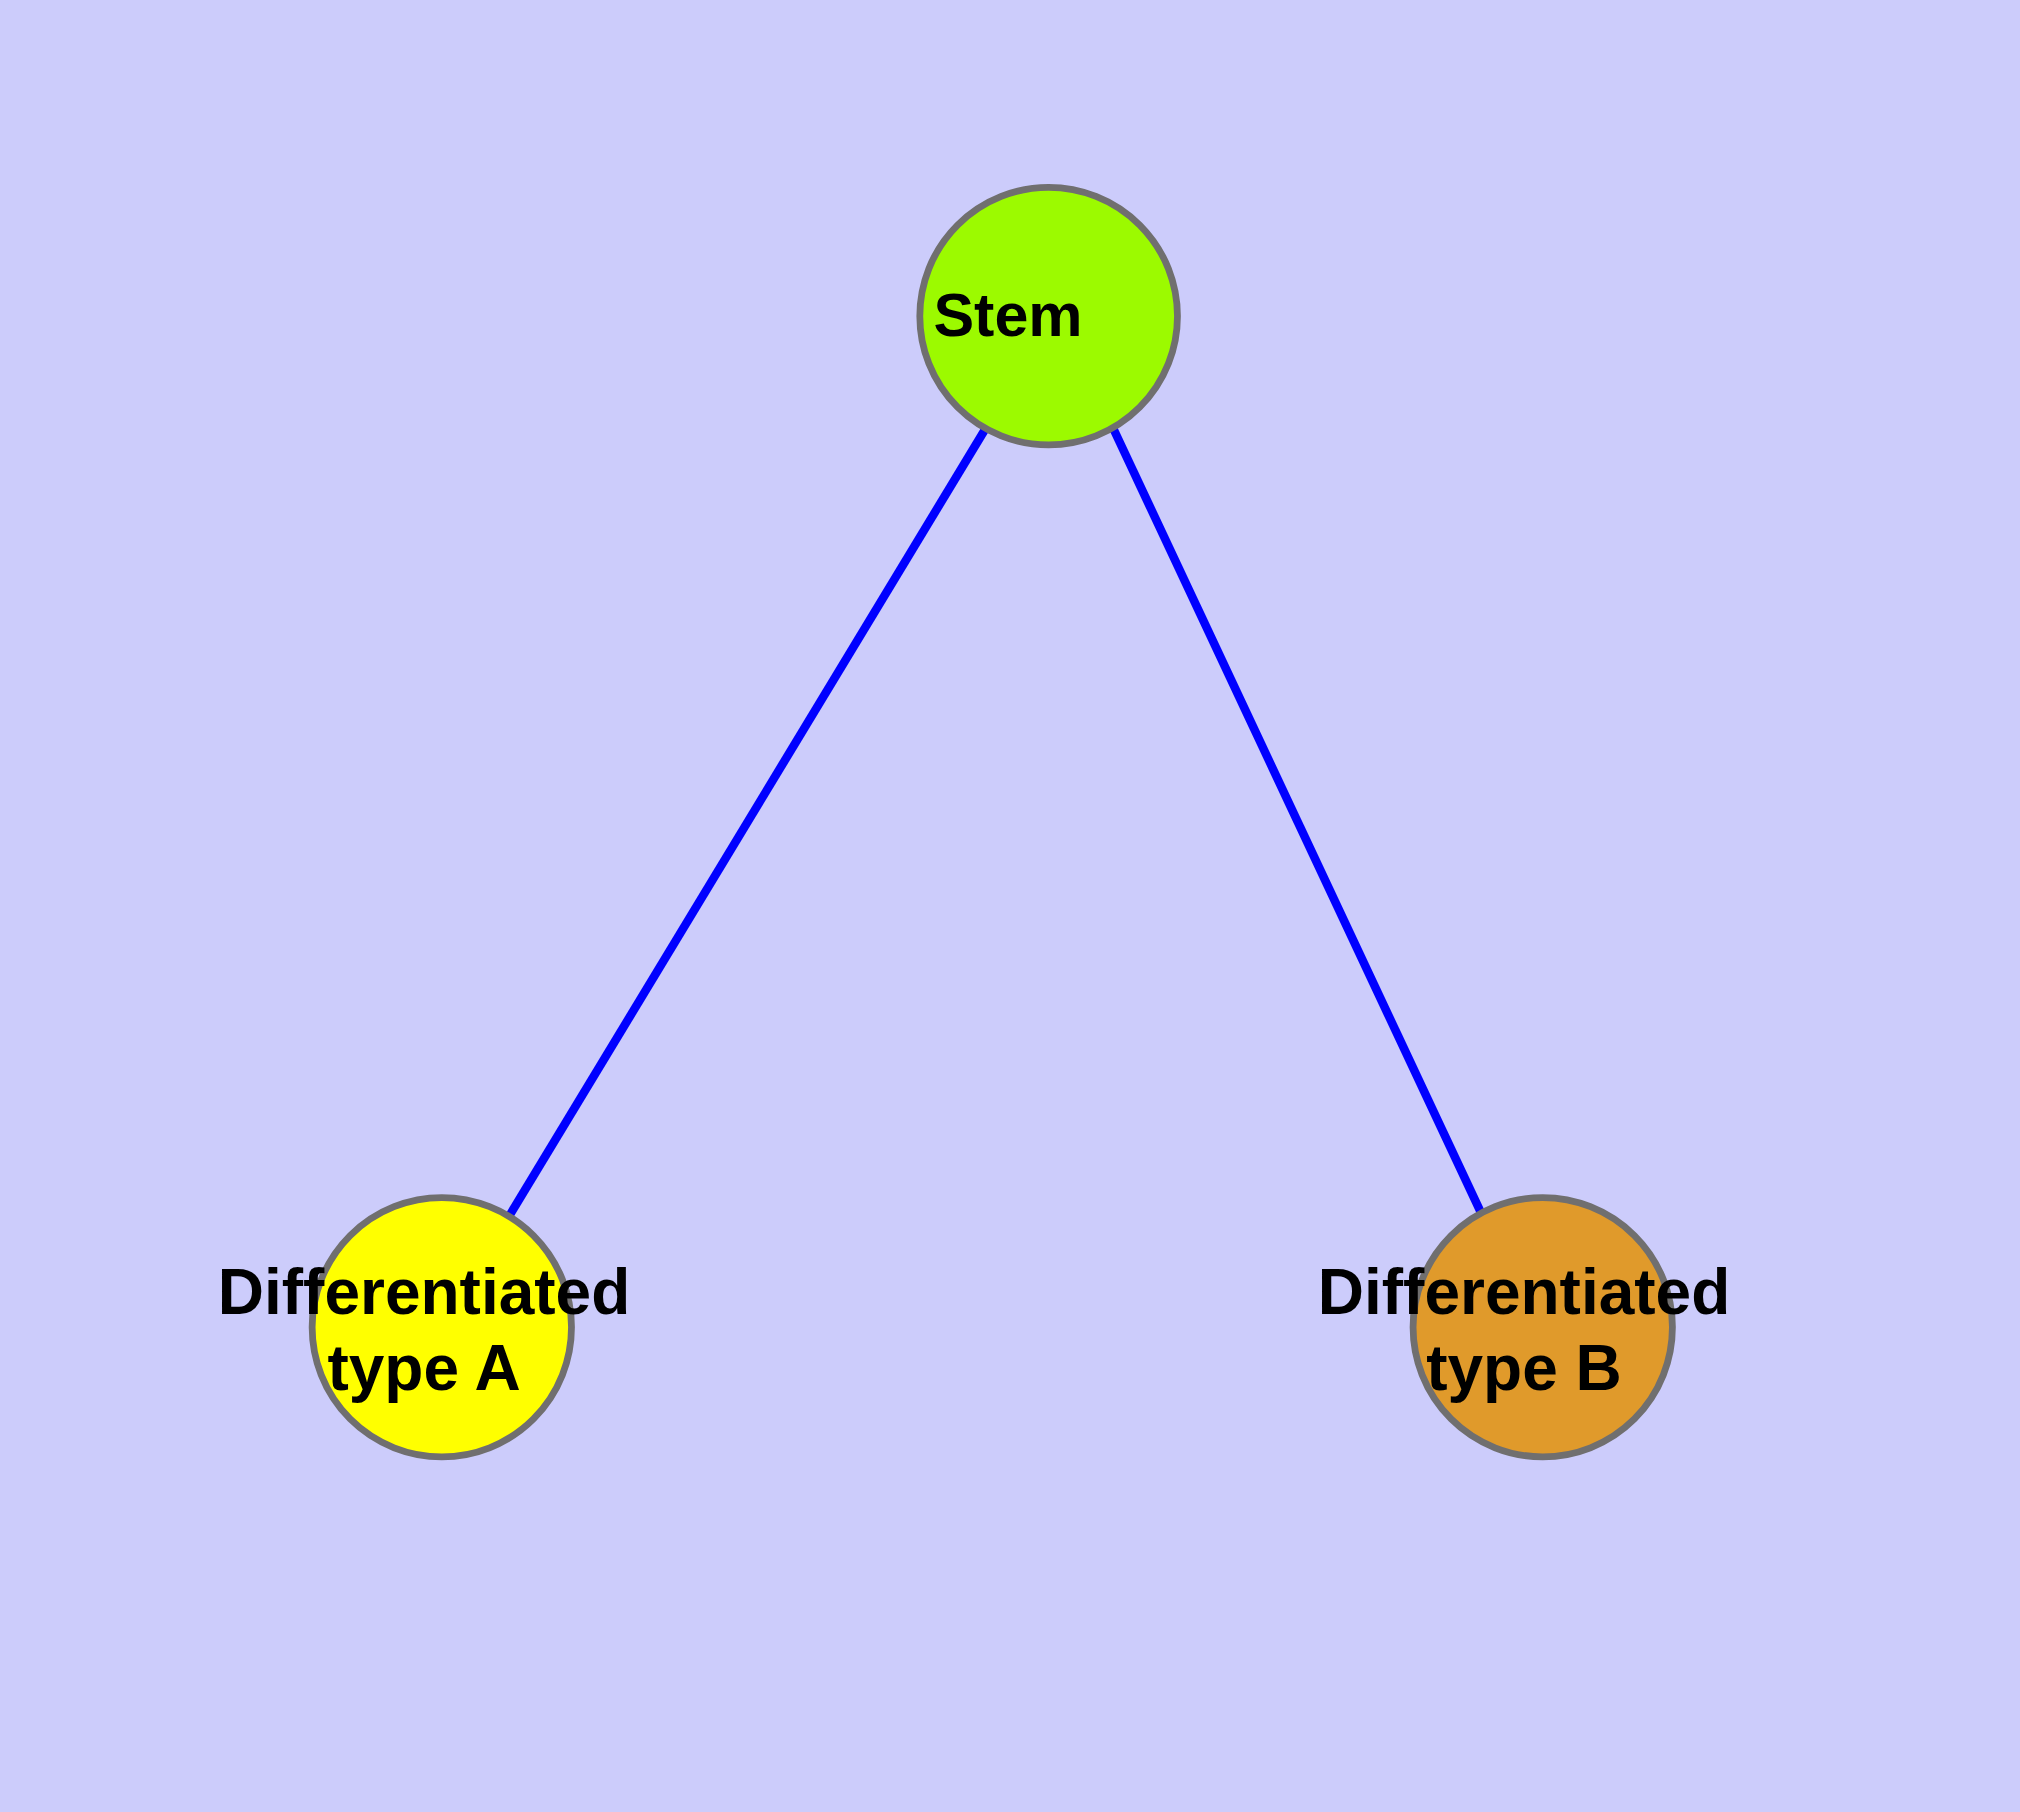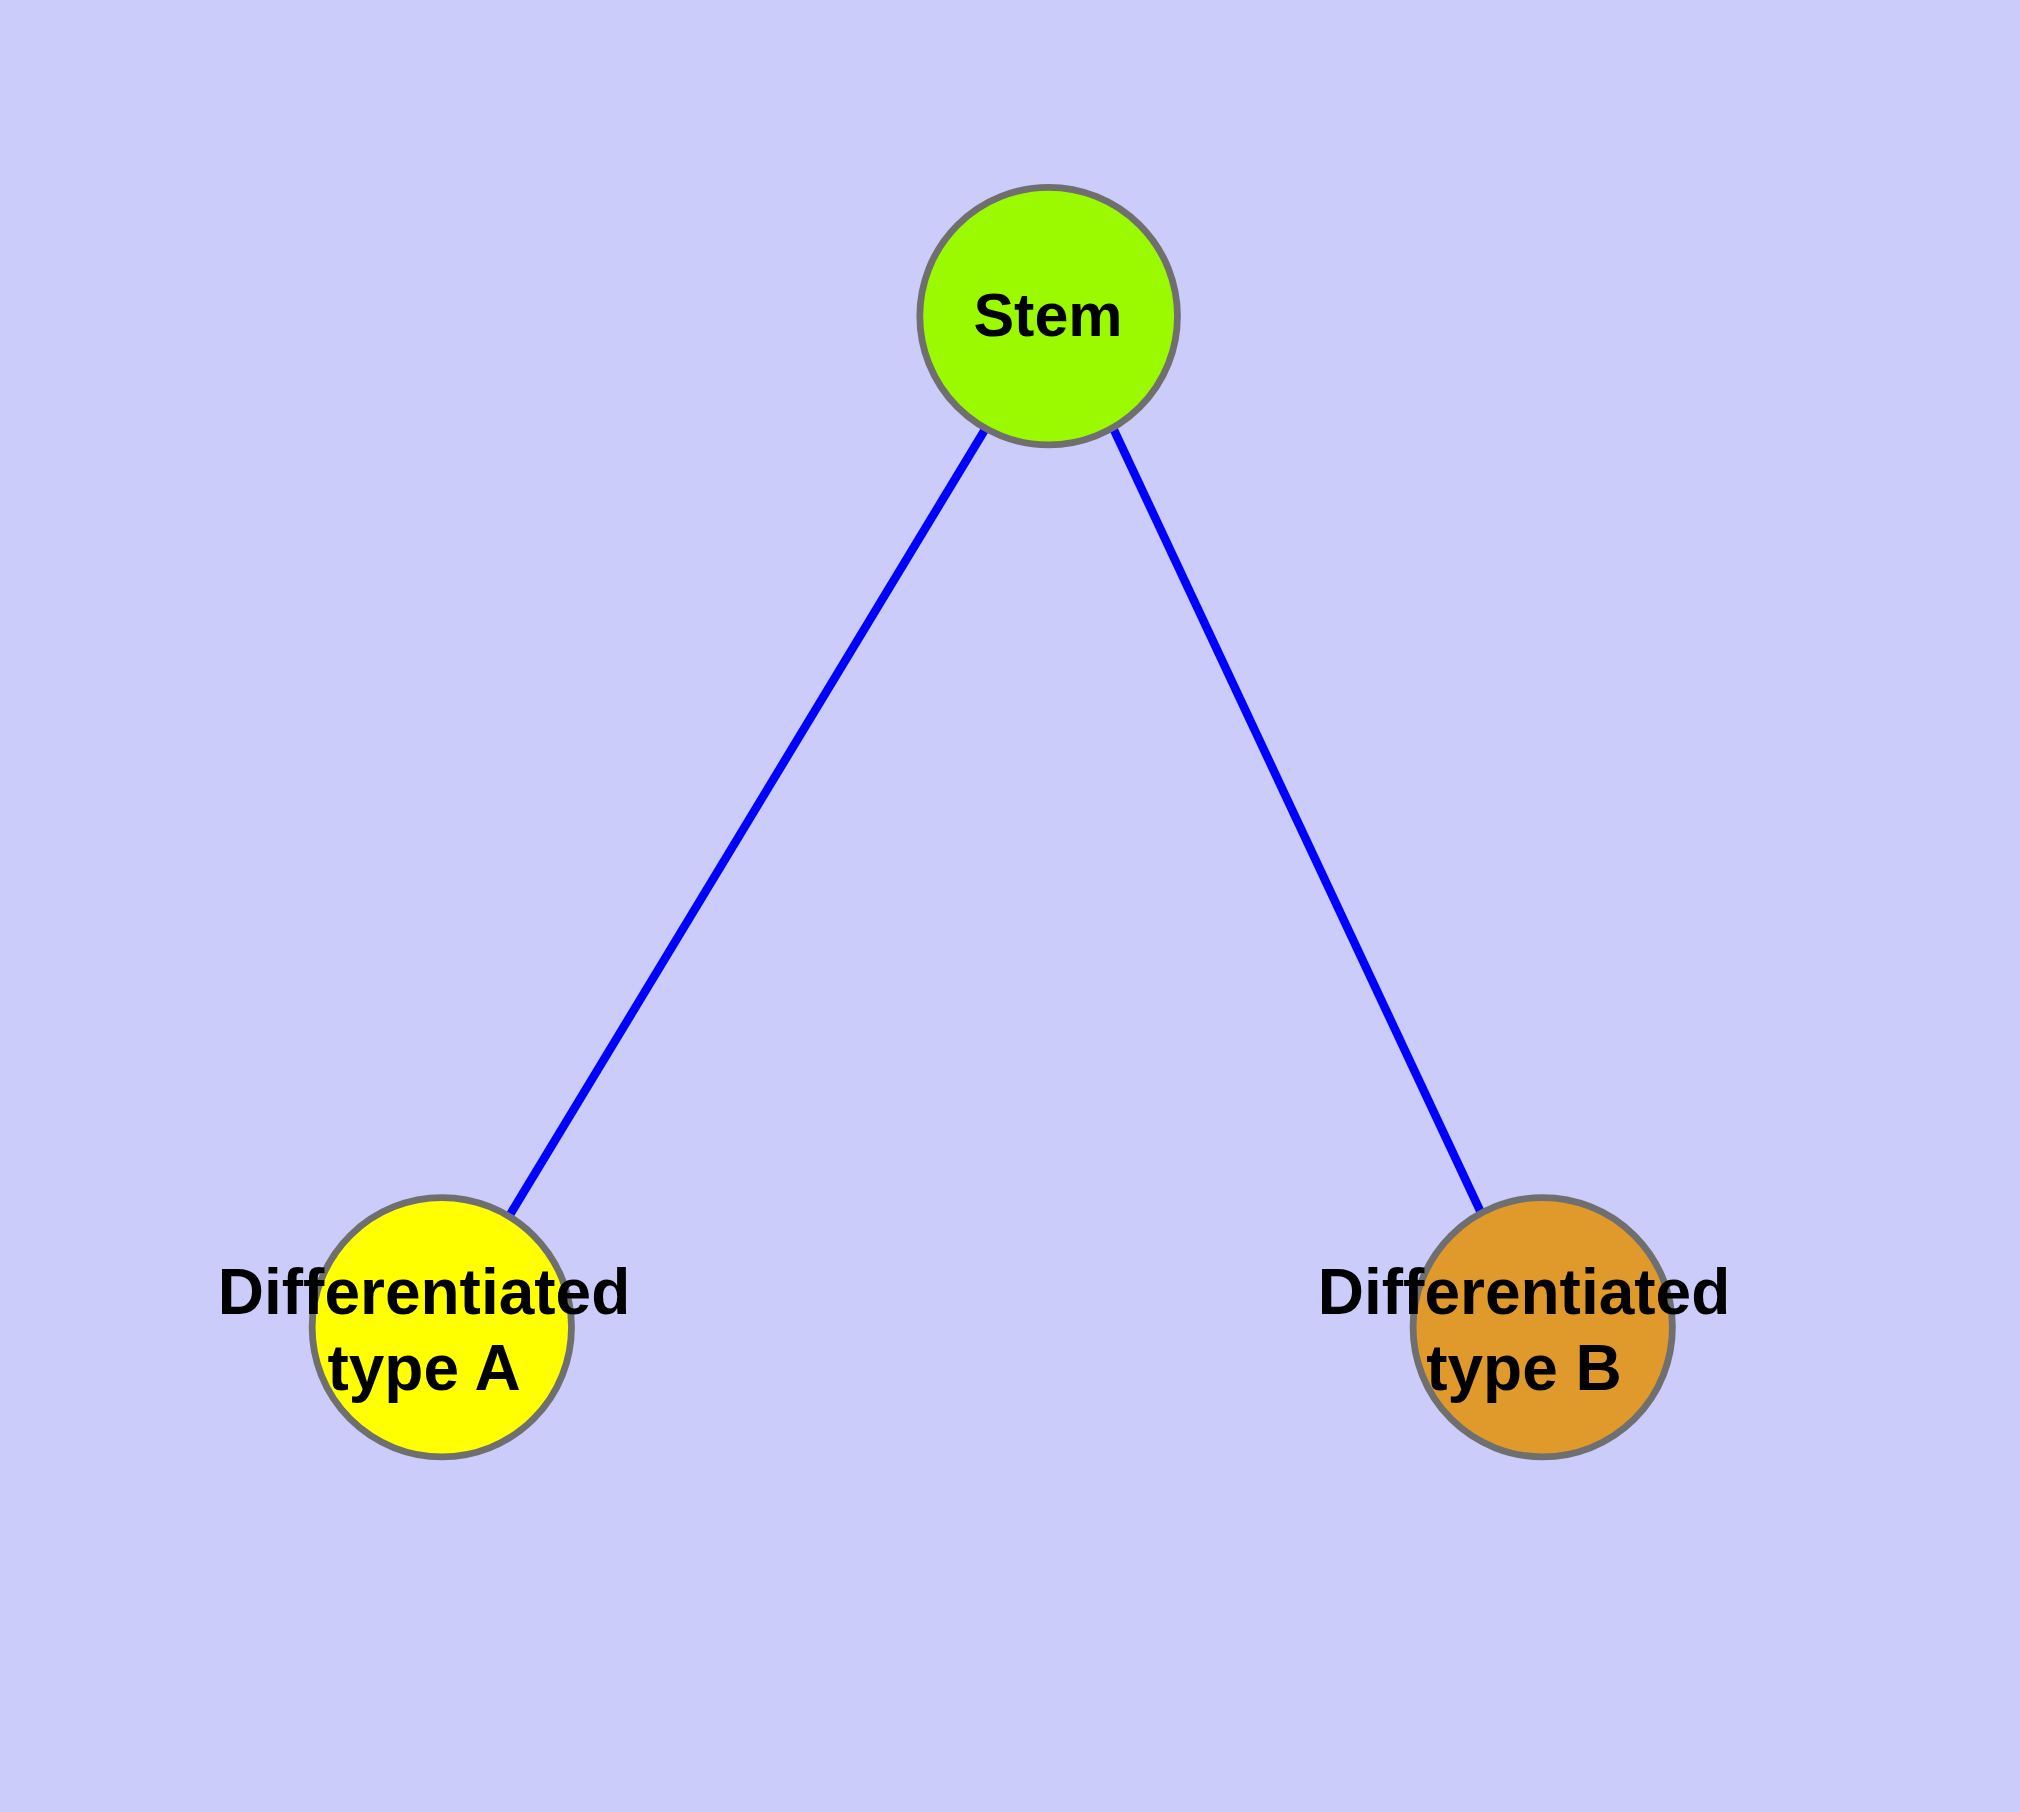--- a/index.html
+++ b/index.html
@@ -36,21 +36,21 @@
     color: #000000;
     font-family: "Liberation Sans", sans-serif;
     font-weight: bold;
     text-align: center;
     line-height: 1.18;
     white-space: pre;
     pointer-events: none;
   }
   #label-stem {
     font-size: 61px;
-    left: 1048px;
+    left: 1008px;
     top: 316px;
     transform: translate(-50%, -50%);
   }
   #label-type-a {
     font-size: 64px;
     left: 424px;
     top: 1331px;
     transform: translate(-50%, -50%);
   }
   #label-type-b {

